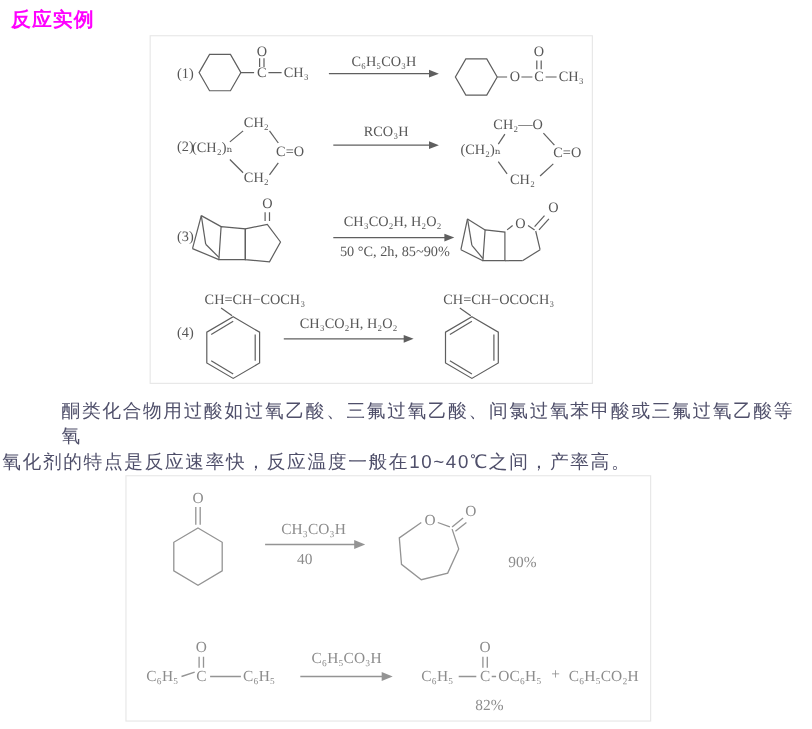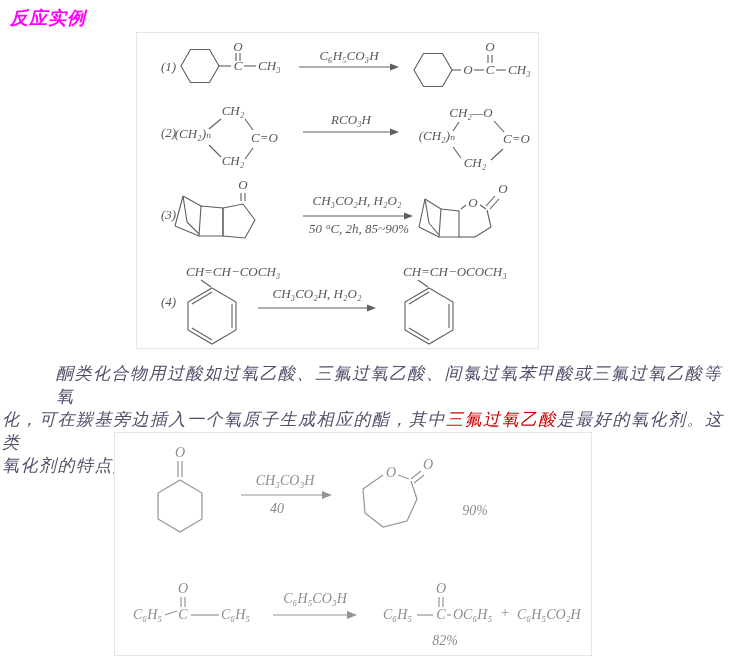--- a/index.html
+++ b/index.html
@@ -1,17 +1,17 @@
 <!DOCTYPE html>
 <html><head>
 <meta charset="utf-8">
 <style>
   html,body{margin:0;padding:0;background:#ffffff;}
   .page{position:relative;width:738px;height:663px;background:#fff;overflow:hidden;
-        font-family:"Liberation Sans",sans-serif;font-style:italic;}
+        font-family:"Liberation Sans",sans-serif;}
   .page-title{position:absolute;left:10px;top:6px;font-size:18px;font-weight:bold;
         letter-spacing:1px;color:#ff00ff;}
   .rxn-box{position:absolute;background:#fff;border:1px solid #e6e6e6;}
   .box1{left:136px;top:32px;width:401px;height:315px;}
   .box2{left:114px;top:432px;width:476px;height:222px;}
   .rxn-box svg{position:absolute;left:0;display:block;}
   .chem text{font-family:"Liberation Serif","DejaVu Serif",serif;}
   .c1 text{fill:#575757;font-size:13px;}
   .c1 line,.c1 polygon,.c1 polyline{stroke:#5f5f5f;stroke-width:1.1;fill:none;}
   .c1 .ah{fill:#5f5f5f;stroke:none;}
@@ -131,23 +131,20 @@
       <line x1="292" y1="83" x2="272" y2="71"></line>
       <line x1="272" y1="47" x2="292" y2="35"></line>
     </svg>
   </div>
 
   <div class="para">
     <div class="indent">
       <span>酮类化合物用过酸如过氧乙酸、三氟过氧乙酸、间氯过氧苯甲酸或三氟过氧乙酸等氧</span>
     </div>
     <div>
-      <span>化，可在羰基旁边插入一个氧原子生成相应的酯，其中</span><span class="hl">三氟过氧乙酸</span><span>是最好的氧化剂。这类</span>
-    </div>
-    <div>
       <span>氧化剂的特点是反应速率快，反应温度一般在10~40℃之间，产率高。</span>
     </div>
   </div>
 
   <div class="rxn-box box2">
 
     <svg class="chem c2" style="top:4px" width="476" height="108" viewBox="0 0 476 108">
       <text x="65" y="20" text-anchor="middle">O</text>
       <line x1="63" y1="24" x2="63" y2="40"></line>
         <line x1="67" y1="24" x2="67" y2="40"></line>

